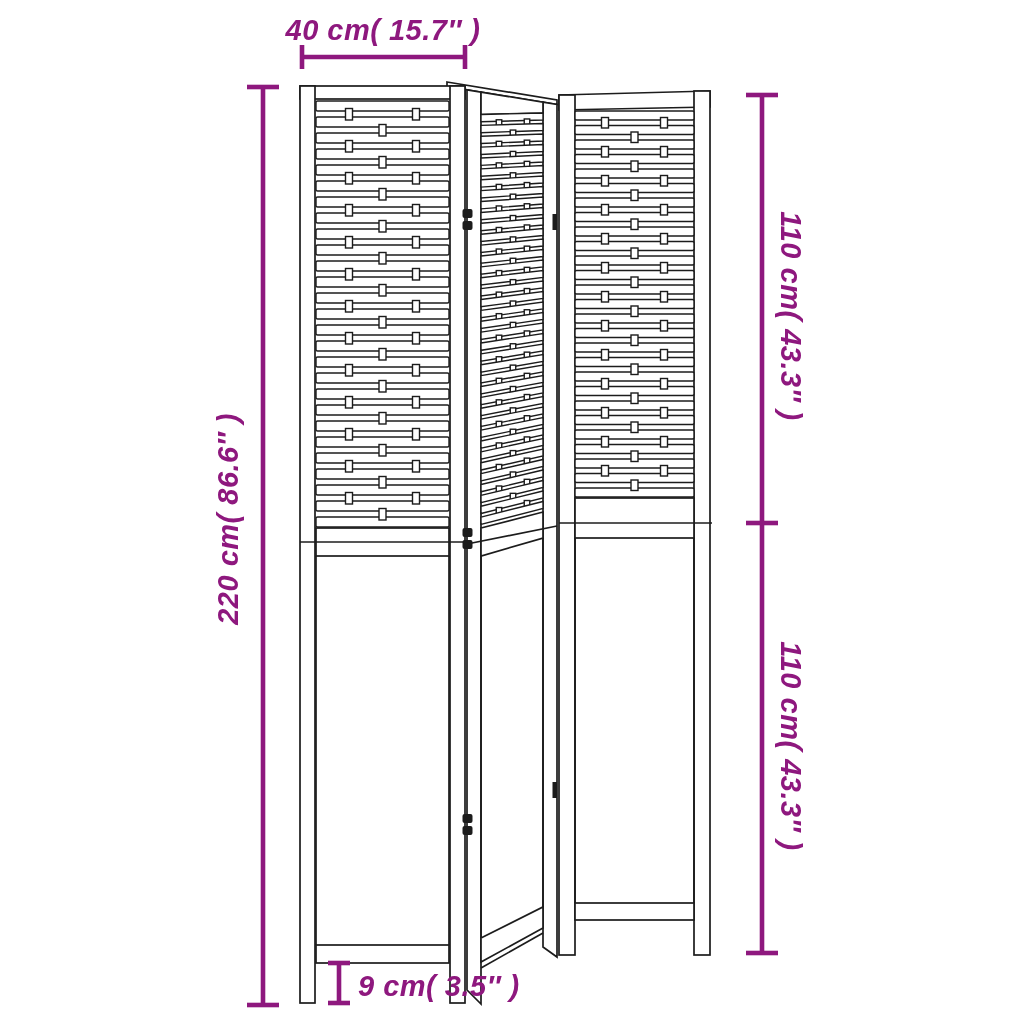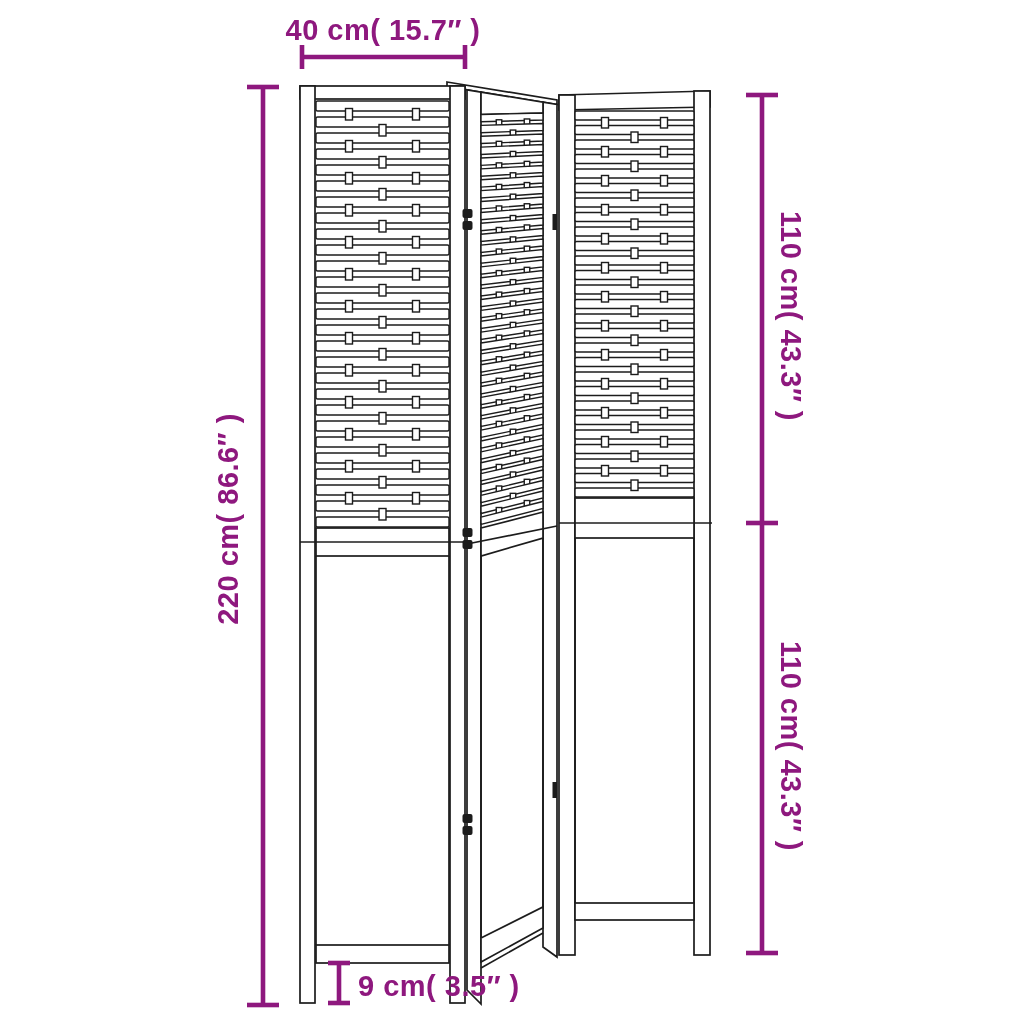--- a/index.html
+++ b/index.html
@@ -1,17 +1,17 @@
 <!DOCTYPE html>
 <html style="--line: #1c1c1c; --accent: #8e187e; --bg: #ffffff;"><head>
 <meta charset="utf-8">
 <style>
   :root { --line:#1c1c1c; --accent:#8e187e; --bg:#ffffff; }
   html,body { margin:0; padding:0; background:var(--bg); }
-  .stage { width:1024px; height:1024px; position:relative; background:var(--bg); }
+  .stage { width:1024px; height:1024px; position:relative; background:var(--bg);font-style:italic; }
   svg { display:block; }
   .structure { fill:#ffffff; stroke:var(--line); stroke-width:1.7; stroke-linejoin:miter; }
   .structure line { fill:none; }
   .lattice { stroke-width:1.4; }
   .hinge rect, .hinge-dark { fill:var(--line); stroke:none; }
   .dims line { stroke:var(--accent); stroke-width:4.6; fill:none; }
   .dims text {
     fill:var(--accent);
     font-family:"Liberation Sans", sans-serif;
     font-weight:700;

